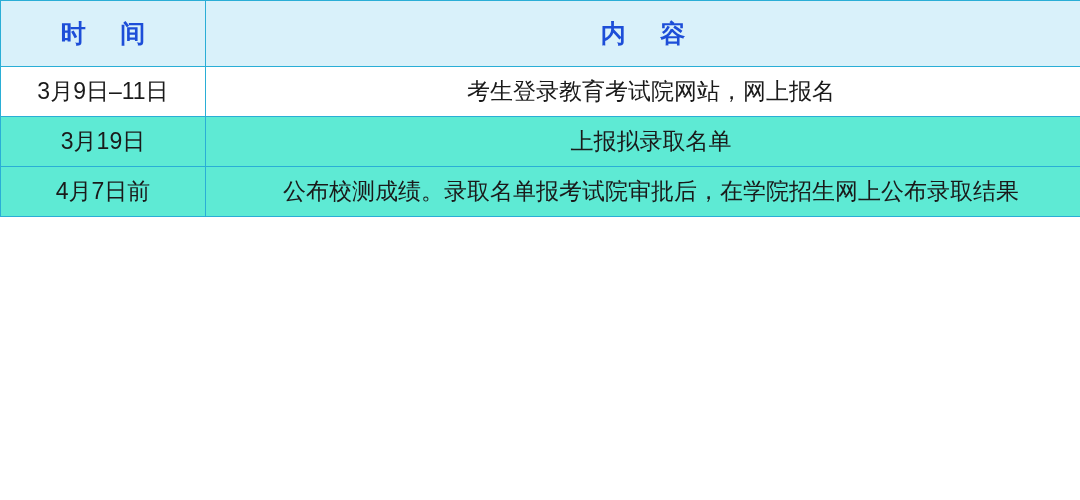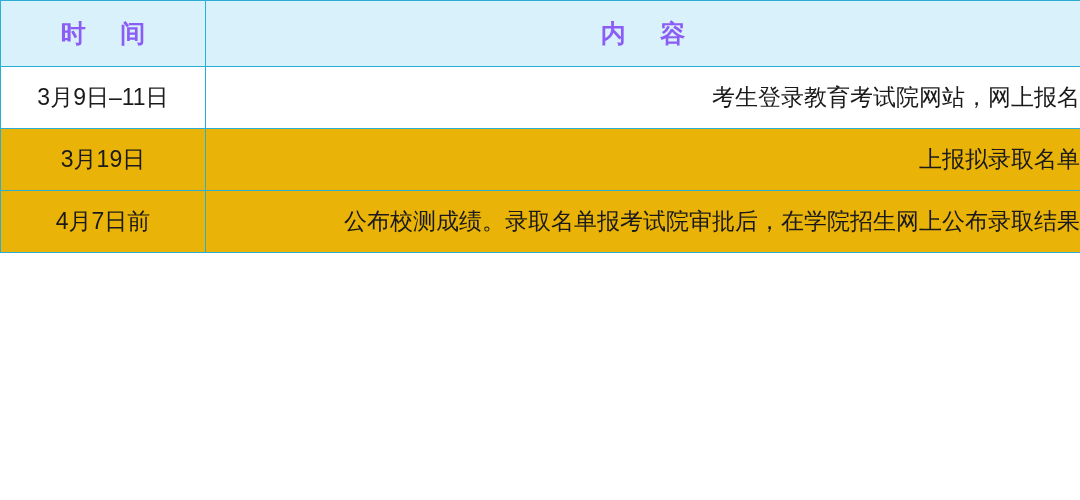--- a/index.html
+++ b/index.html
@@ -24,46 +24,46 @@
   .schedule-table th,
   .schedule-table td {
     border: 1px solid #2aaed6;
     padding: 0;
     box-sizing: border-box;
   }
 
   thead th {
     height: 66px;
     background: #d9f1fa;
-    color: #8b5cf6;
+    color: #1d4ed8;
     font-size: 25px;
     font-weight: bold;
     text-align: center;
     vertical-align: middle;
   }
   thead th .hdr {
     display: inline-block;
     letter-spacing: 0.55em;
     text-indent: 0.55em;
   }
 
   tbody td {
-    height: 62px;
+    height: 50px;
     font-size: 23px;
     color: #1a1a1a;
     vertical-align: middle;
   }
   tbody tr.odd td { background: #ffffff; }
-  tbody tr.even td { background: #eab308; }
+  tbody tr.even td { background: #5eead4; }
 
   td.time-cell {
     text-align: center;
   }
   td.content-cell {
-    text-align: right;
+    text-align: center;
     padding-left: 16px;
     white-space: nowrap;
     overflow: hidden;
   }
 </style>
 </head>
 <body>
 
 <table class="schedule-table">
   <colgroup>

